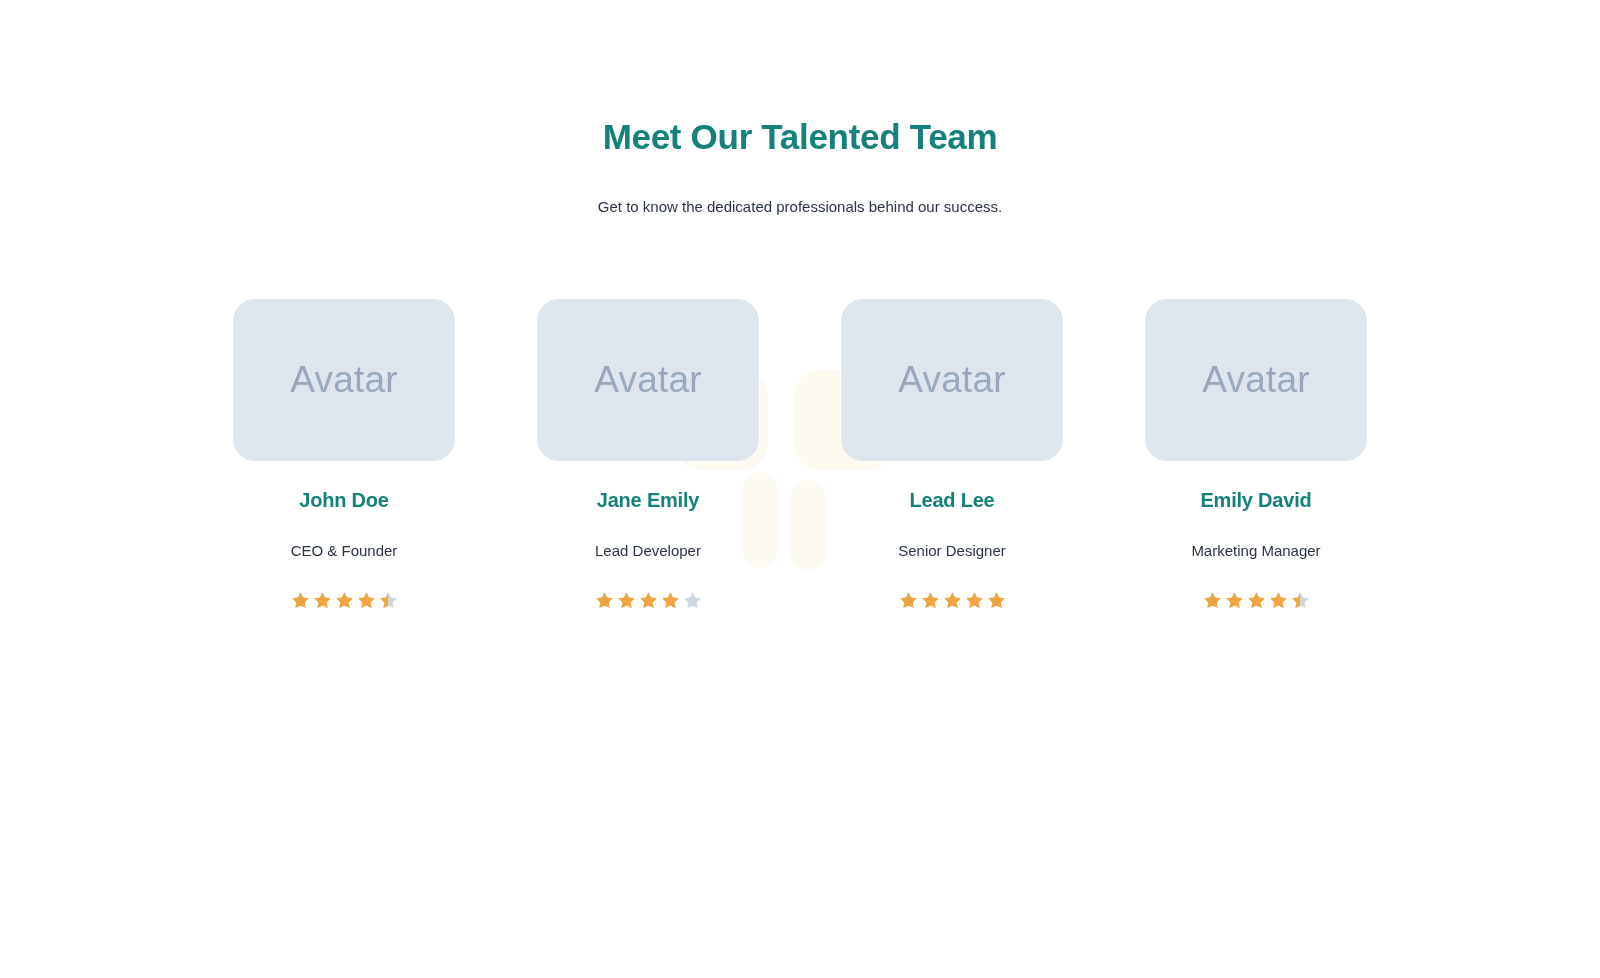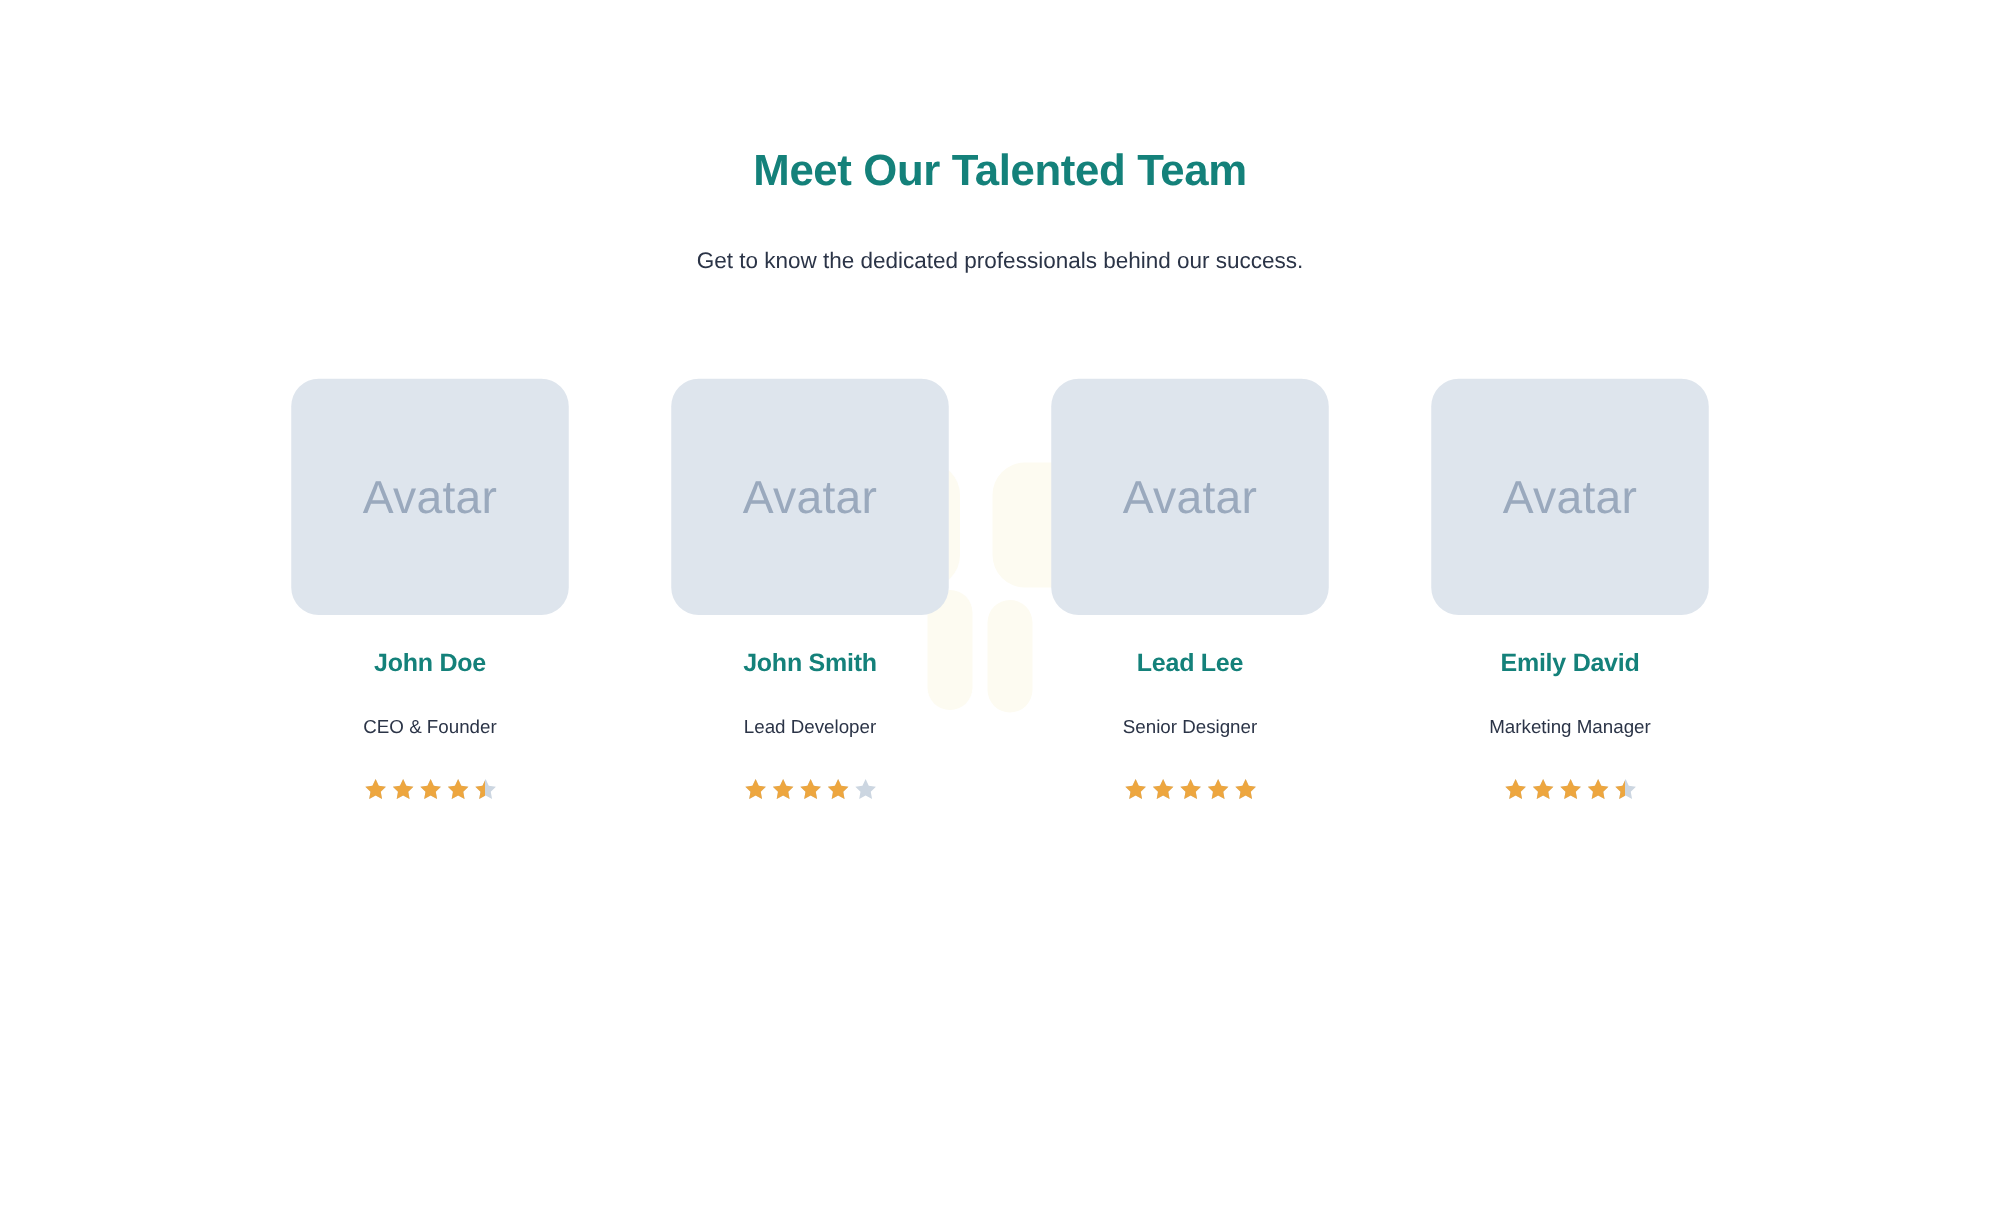--- a/index.html
+++ b/index.html
@@ -43,21 +43,21 @@
     margin: 0;
     font-size: 35px;
     font-weight: bold;
     letter-spacing: -0.3px;
     color: #14817a;
     line-height: 1.2;
   }
   .section-subtitle {
     margin: 0;
     padding-top: 38px;
-    font-size: 18px;
+    font-size: 15px;
     color: #2b3447;
     line-height: 1.4;
   }
 
   
   .team-grid {
     position: relative;
     z-index: 2;
     margin: 0;
     padding: 0;
@@ -68,21 +68,21 @@
     padding-top: 82px;
   }
   .team-card {
     width: 222px;
     display: flex;
     flex-direction: column;
     align-items: center;
   }
   .avatar {
     width: 222px;
-    height: 189px;
+    height: 162px;
     background: #dee5ed;
     border-radius: 22px;
     display: flex;
     align-items: center;
     justify-content: center;
   }
   .avatar-label {
     font-size: 37px;
     color: #9aa9bd;
     font-weight: normal;
@@ -200,21 +200,21 @@
               <path d="M12 1.6 L15.2 8.3 L22.4 9.3 L17.2 14.4 L18.5 21.6 L12 18.2 L5.5 21.6 L6.8 14.4 L1.6 9.3 L8.8 8.3 Z"></path>
             </svg>
           </span>
         </span>
       </div>
     </li>
     <li class="team-card">
       <div class="avatar">
         <span class="avatar-label">Avatar</span>
       </div>
-      <h2 class="member-name">John Smith</h2>
+      <h2 class="member-name">Jane Emily</h2>
       <p class="member-role">Lead Developer</p>
       <div class="rating" aria-label="4 out of 5">
         <span class="star">
           <svg class="star-base" viewBox="0 0 24 24">
             <path d="M12 1.6 L15.2 8.3 L22.4 9.3 L17.2 14.4 L18.5 21.6 L12 18.2 L5.5 21.6 L6.8 14.4 L1.6 9.3 L8.8 8.3 Z"></path>
           </svg>
           <span class="star-fill" style="width: 19px; height: 19px;">
             <svg viewBox="0 0 24 24" width="19" height="19">
               <path d="M12 1.6 L15.2 8.3 L22.4 9.3 L17.2 14.4 L18.5 21.6 L12 18.2 L5.5 21.6 L6.8 14.4 L1.6 9.3 L8.8 8.3 Z"></path>
             </svg>

